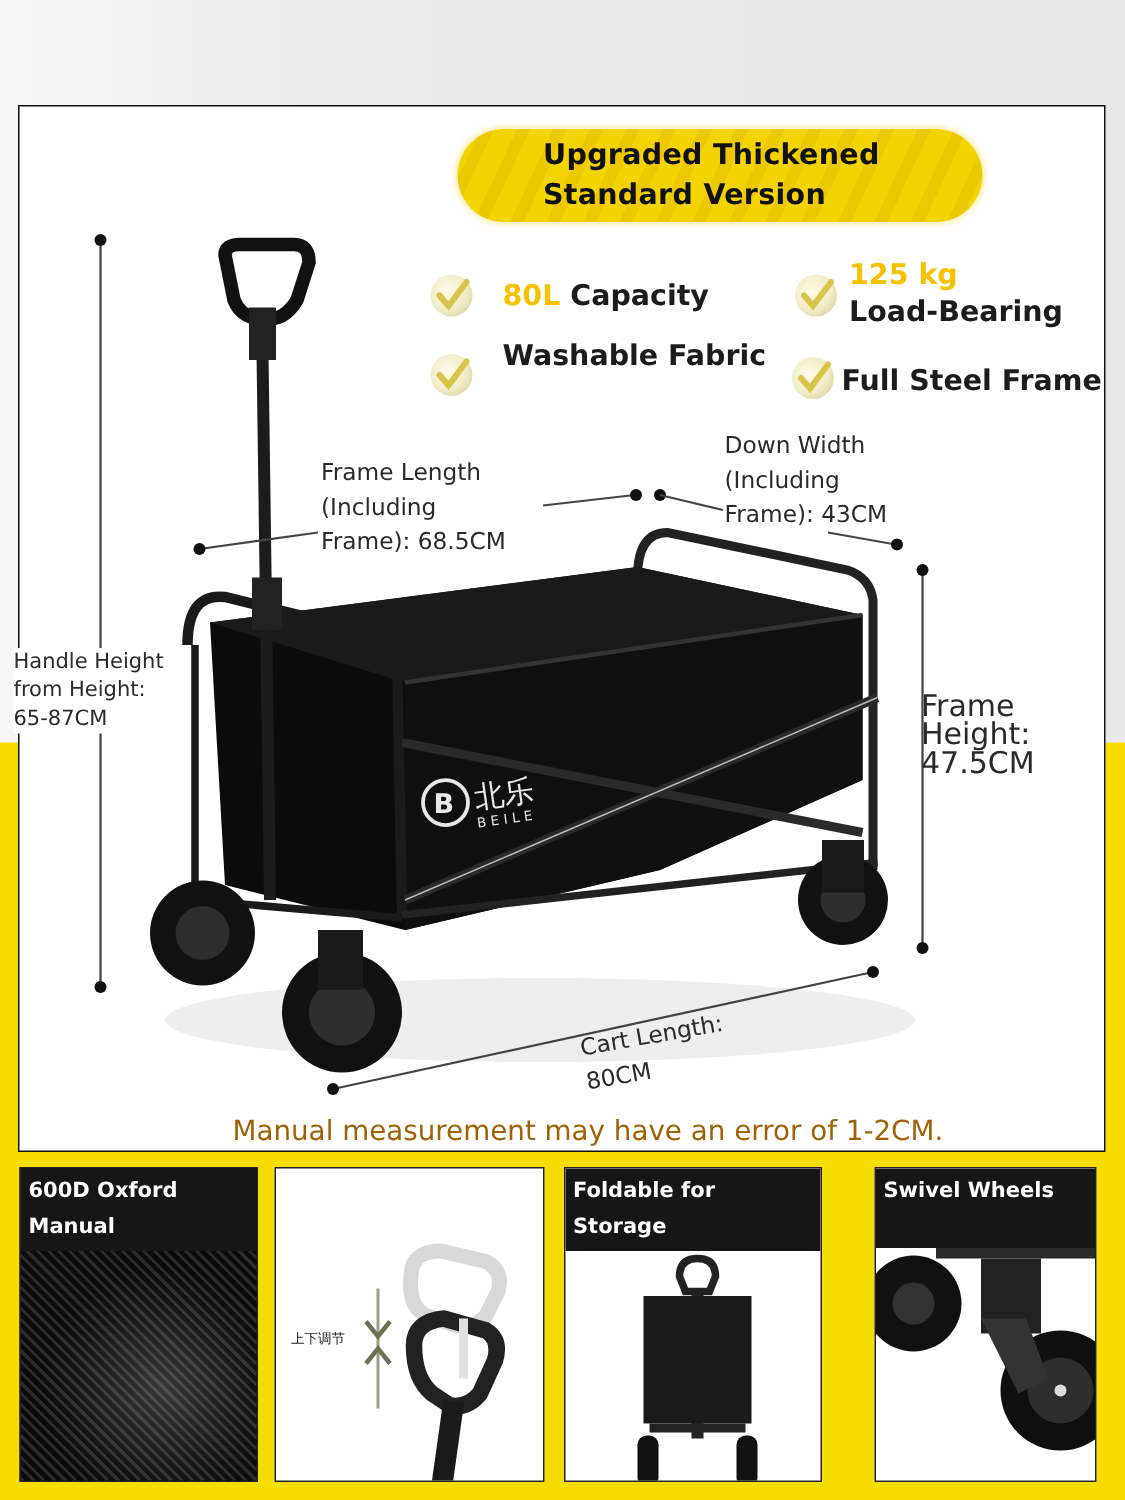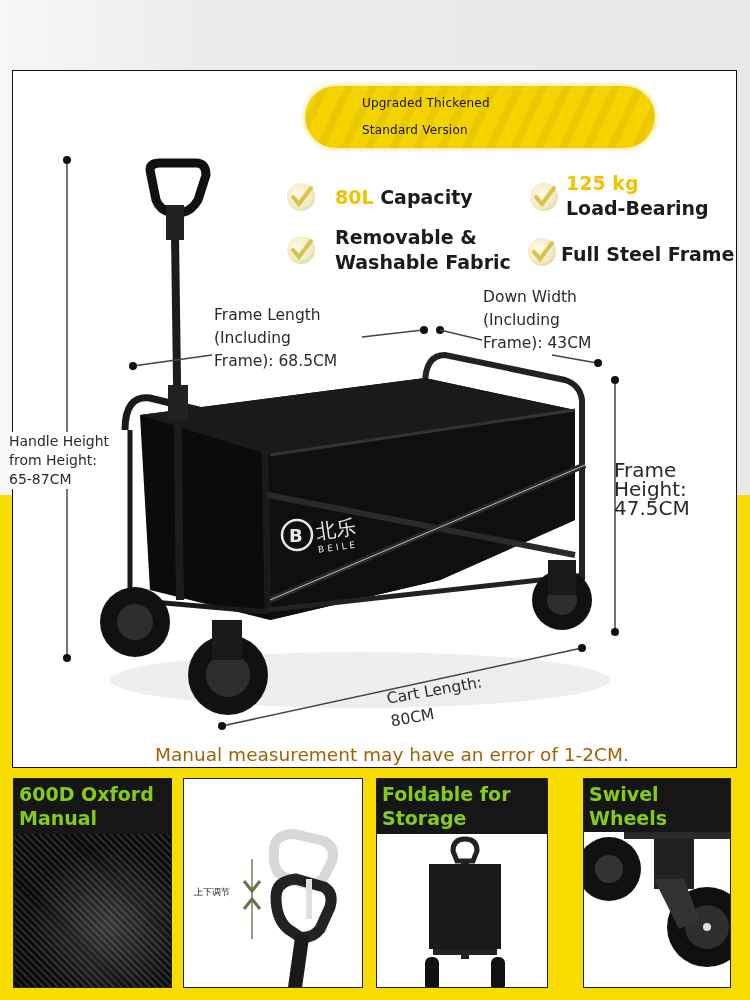--- a/index.html
+++ b/index.html
@@ -3,30 +3,30 @@
 <meta charset="utf-8">
 <style>
   html, body { margin:0; padding:0; }
   body { width:750px; height:1000px; position:relative; overflow:hidden; background:#e8e8e8; font-family:"DejaVu Sans", sans-serif; }
   .bg-top { position:absolute; left:0; top:0; width:750px; height:495px; background:linear-gradient(90deg,#f7f7f7 0,#ececec 200px,#e8e8e8 100%); }
   .bg-yellow { position:absolute; left:0; top:495px; width:750px; height:505px; background:#f7dc00; }
   .main-panel { position:absolute; left:12px; top:70px; width:725px; height:698px; background:#ffffff; border:1px solid #111; box-sizing:border-box; }
   .badge { position:absolute; left:305px; top:86px; width:350px; height:62px; border-radius:31px;
            background:repeating-linear-gradient(115deg,#f4d400 0 14px,#ecc800 14px 22px);
            box-shadow:0 0 6px rgba(240,200,0,.6); }
-  .badge-text { position:absolute; left:362px; top:90px; font-weight:normal; font-size:12px; line-height:27px; color:#111; font-family:"DejaVu Sans", sans-serif; letter-spacing:0.2px; }
+  .badge-text { position:absolute; left:362px; top:90px; font-weight:bold; font-size:19px; line-height:27px; color:#111; font-family:"DejaVu Sans", sans-serif; letter-spacing:0.2px; }
   .feat { position:absolute; font-weight:bold; color:#1c1c1c; font-size:19px; line-height:25px; }
   .hl { color:#f4c200; }
   .check { position:absolute; width:28px; height:28px; border-radius:50%;
            background:radial-gradient(circle at 40% 40%,#fffbe8 0,#f1ebc6 55%,#cfc58a 100%); }
   .check svg { position:absolute; left:0; top:0; }
   .dim { position:absolute; font-size:15.5px; line-height:23px; color:#2a2a2a; font-family:"DejaVu Sans", sans-serif; }
   .note { position:absolute; left:155px; top:744px; font-size:18.5px; color:#a16207; }
   .tile { position:absolute; top:778px; height:210px; background:#fff; border:1px solid #222; box-sizing:border-box; overflow:hidden; }
-  .tile-head { position:absolute; left:0; top:0; right:0; background:#161616; color:#84cc16; font-weight:bold; font-size:19px; line-height:24px; padding:3px 5px 4px 5px; }
+  .tile-head { position:absolute; left:0; top:0; right:0; background:#161616; color:#ffffff; font-weight:bold; font-size:14px; line-height:24px; padding:3px 5px 4px 5px; }
   .fabric { position:absolute; left:0; top:54px; right:0; bottom:0;
             background:
               radial-gradient(ellipse at 60% 60%, rgba(255,255,255,.18), rgba(0,0,0,0) 60%),
               repeating-linear-gradient(45deg,#2a2a2a 0 2px,#0a0a0a 2px 5px),
               repeating-linear-gradient(-45deg,rgba(90,90,90,.6) 0 2px,rgba(0,0,0,0) 2px 5px);
             background-color:#111; }
 </style>
 </head>
 <body>
 
@@ -56,21 +56,20 @@
   <div class="hl">125 kg</div>
   <div>Load-Bearing</div>
 </div>
 
 <div class="check" style="left:287px;top:236px">
   <svg width="28" height="28">
       <path d="M6 14 L12 21 L24 5" stroke="#d9c44a" stroke-width="4" fill="none" stroke-linecap="round"></path>
     </svg>
 </div>
 <div class="feat" style="left:335px;top:225px">
-  <div>Removable &amp;</div>
   <div>Washable Fabric</div>
 </div>
 
 <div class="check" style="left:528px;top:238px">
   <svg width="28" height="28">
       <path d="M6 14 L12 21 L24 5" stroke="#d9c44a" stroke-width="4" fill="none" stroke-linecap="round"></path>
     </svg>
 </div>
 <div class="feat" style="left:561px;top:242px">Full Steel Frame</div>
 

